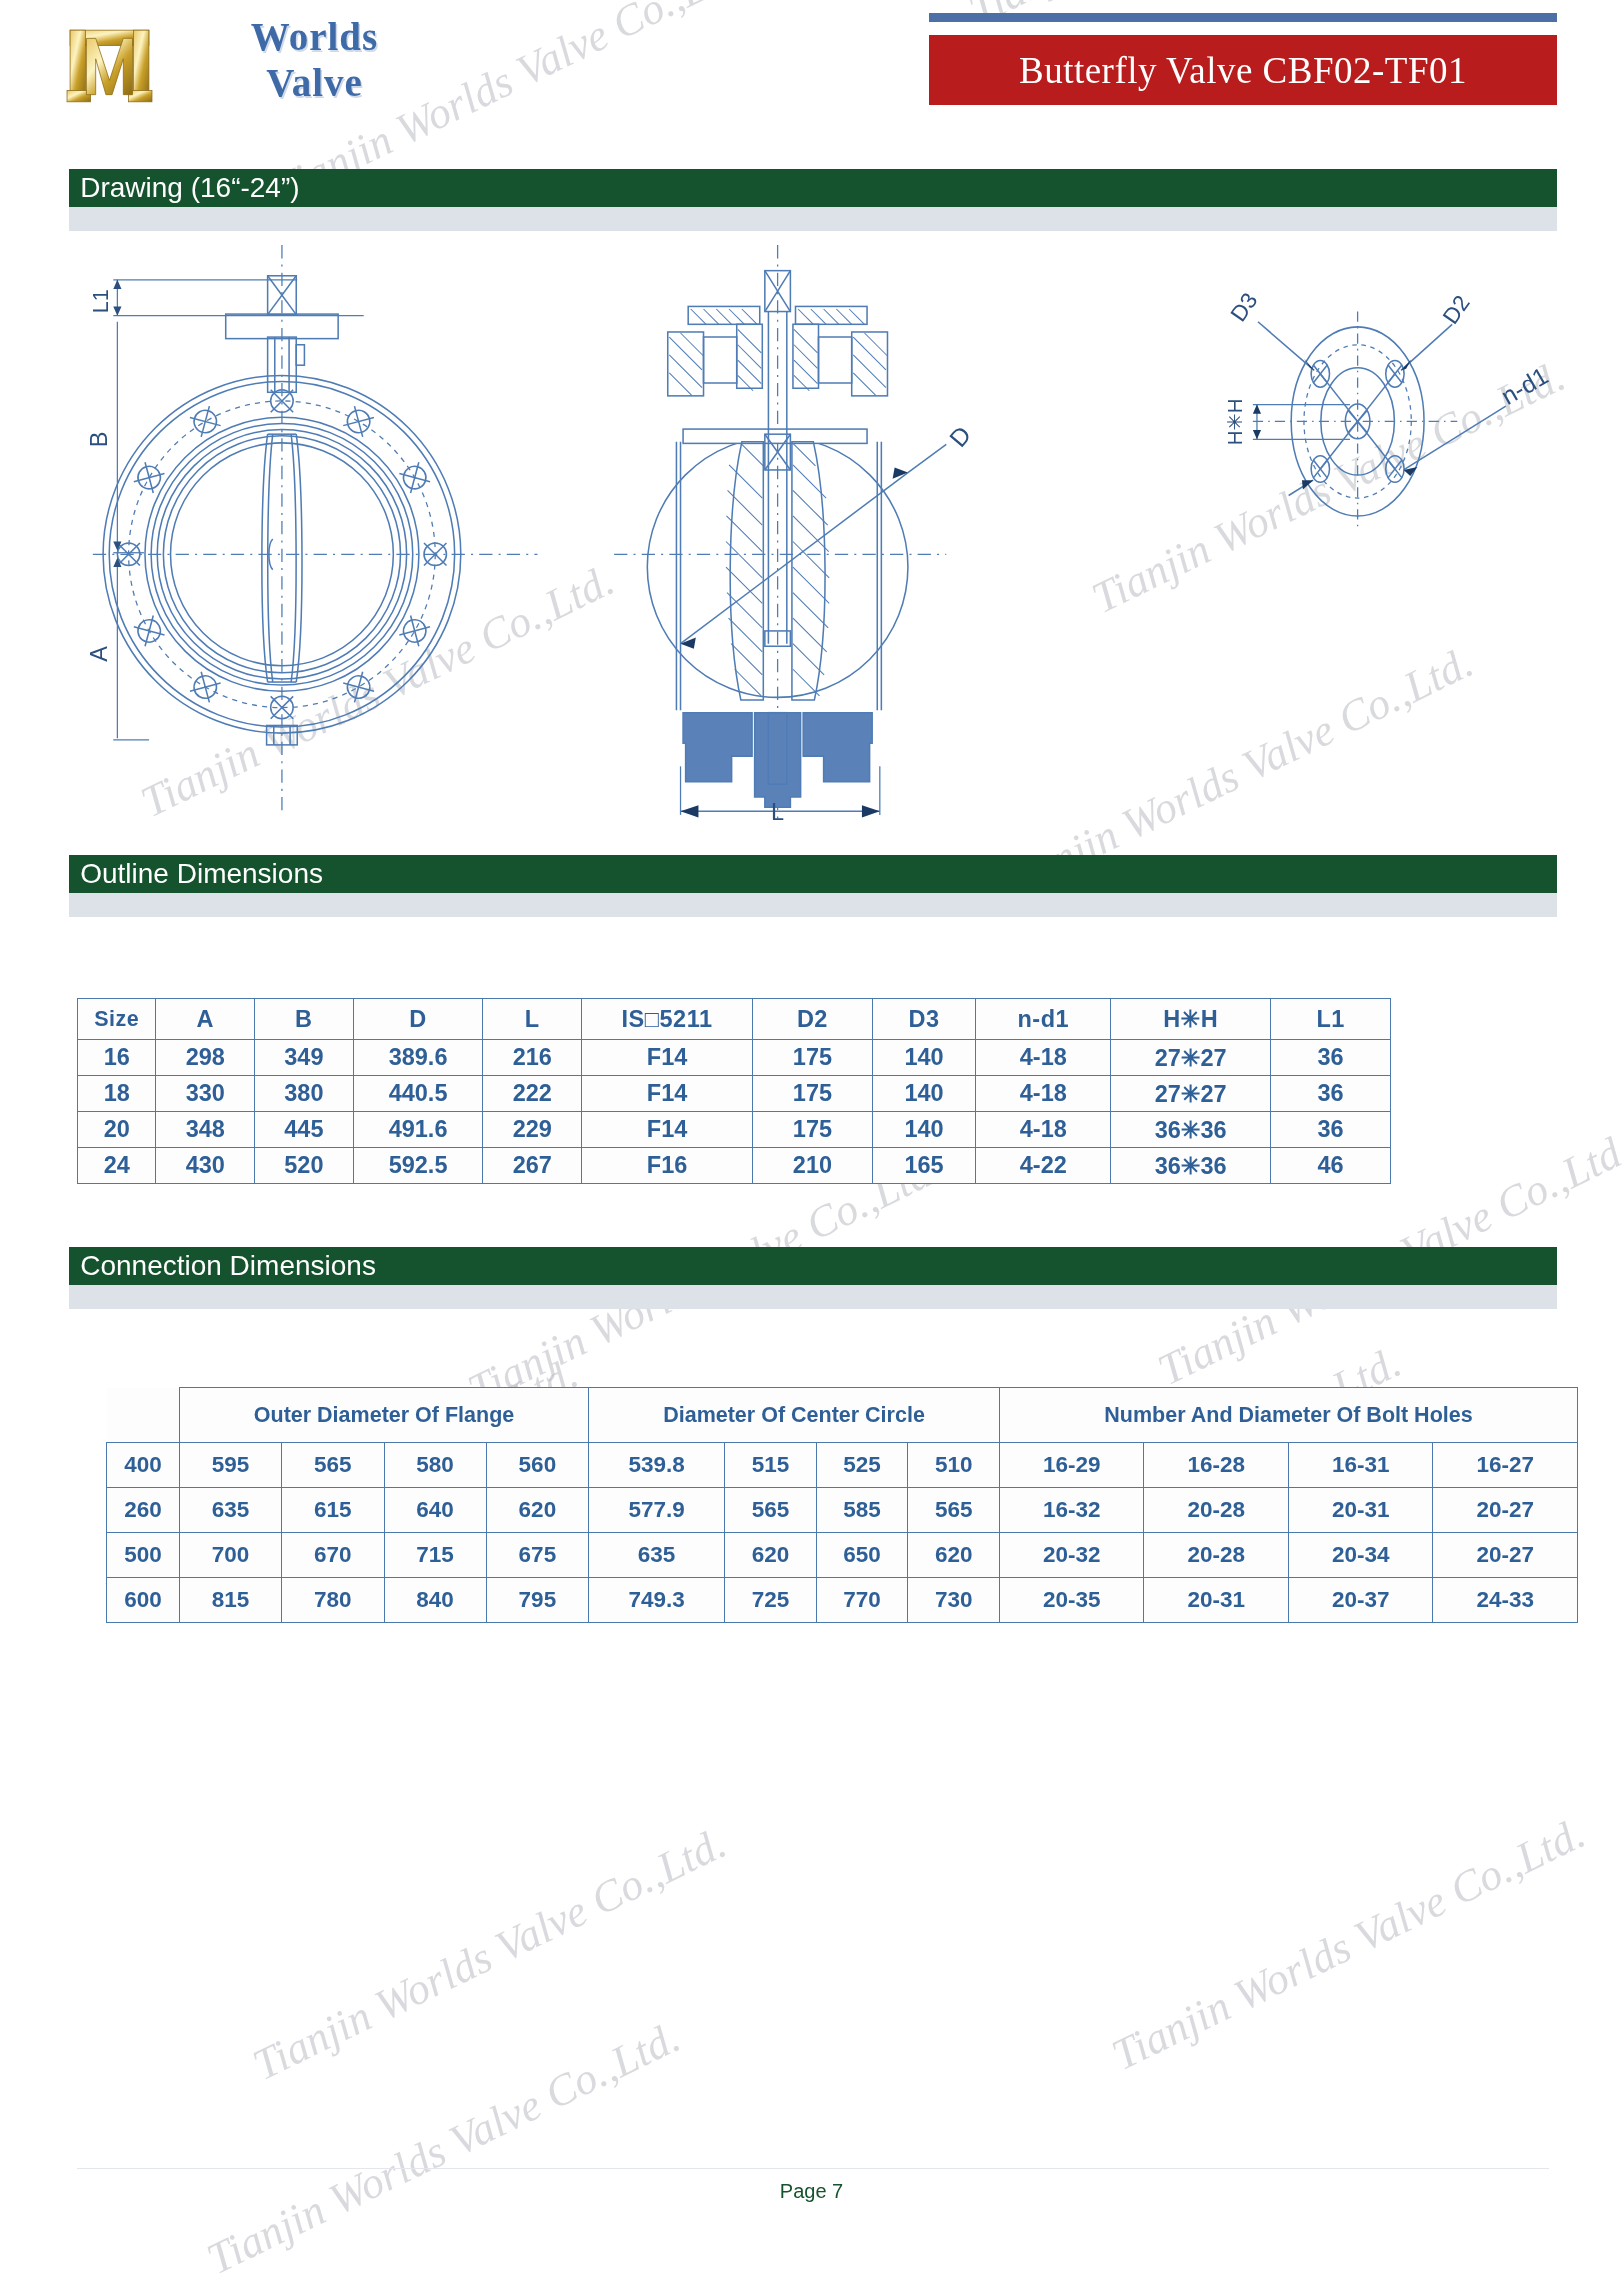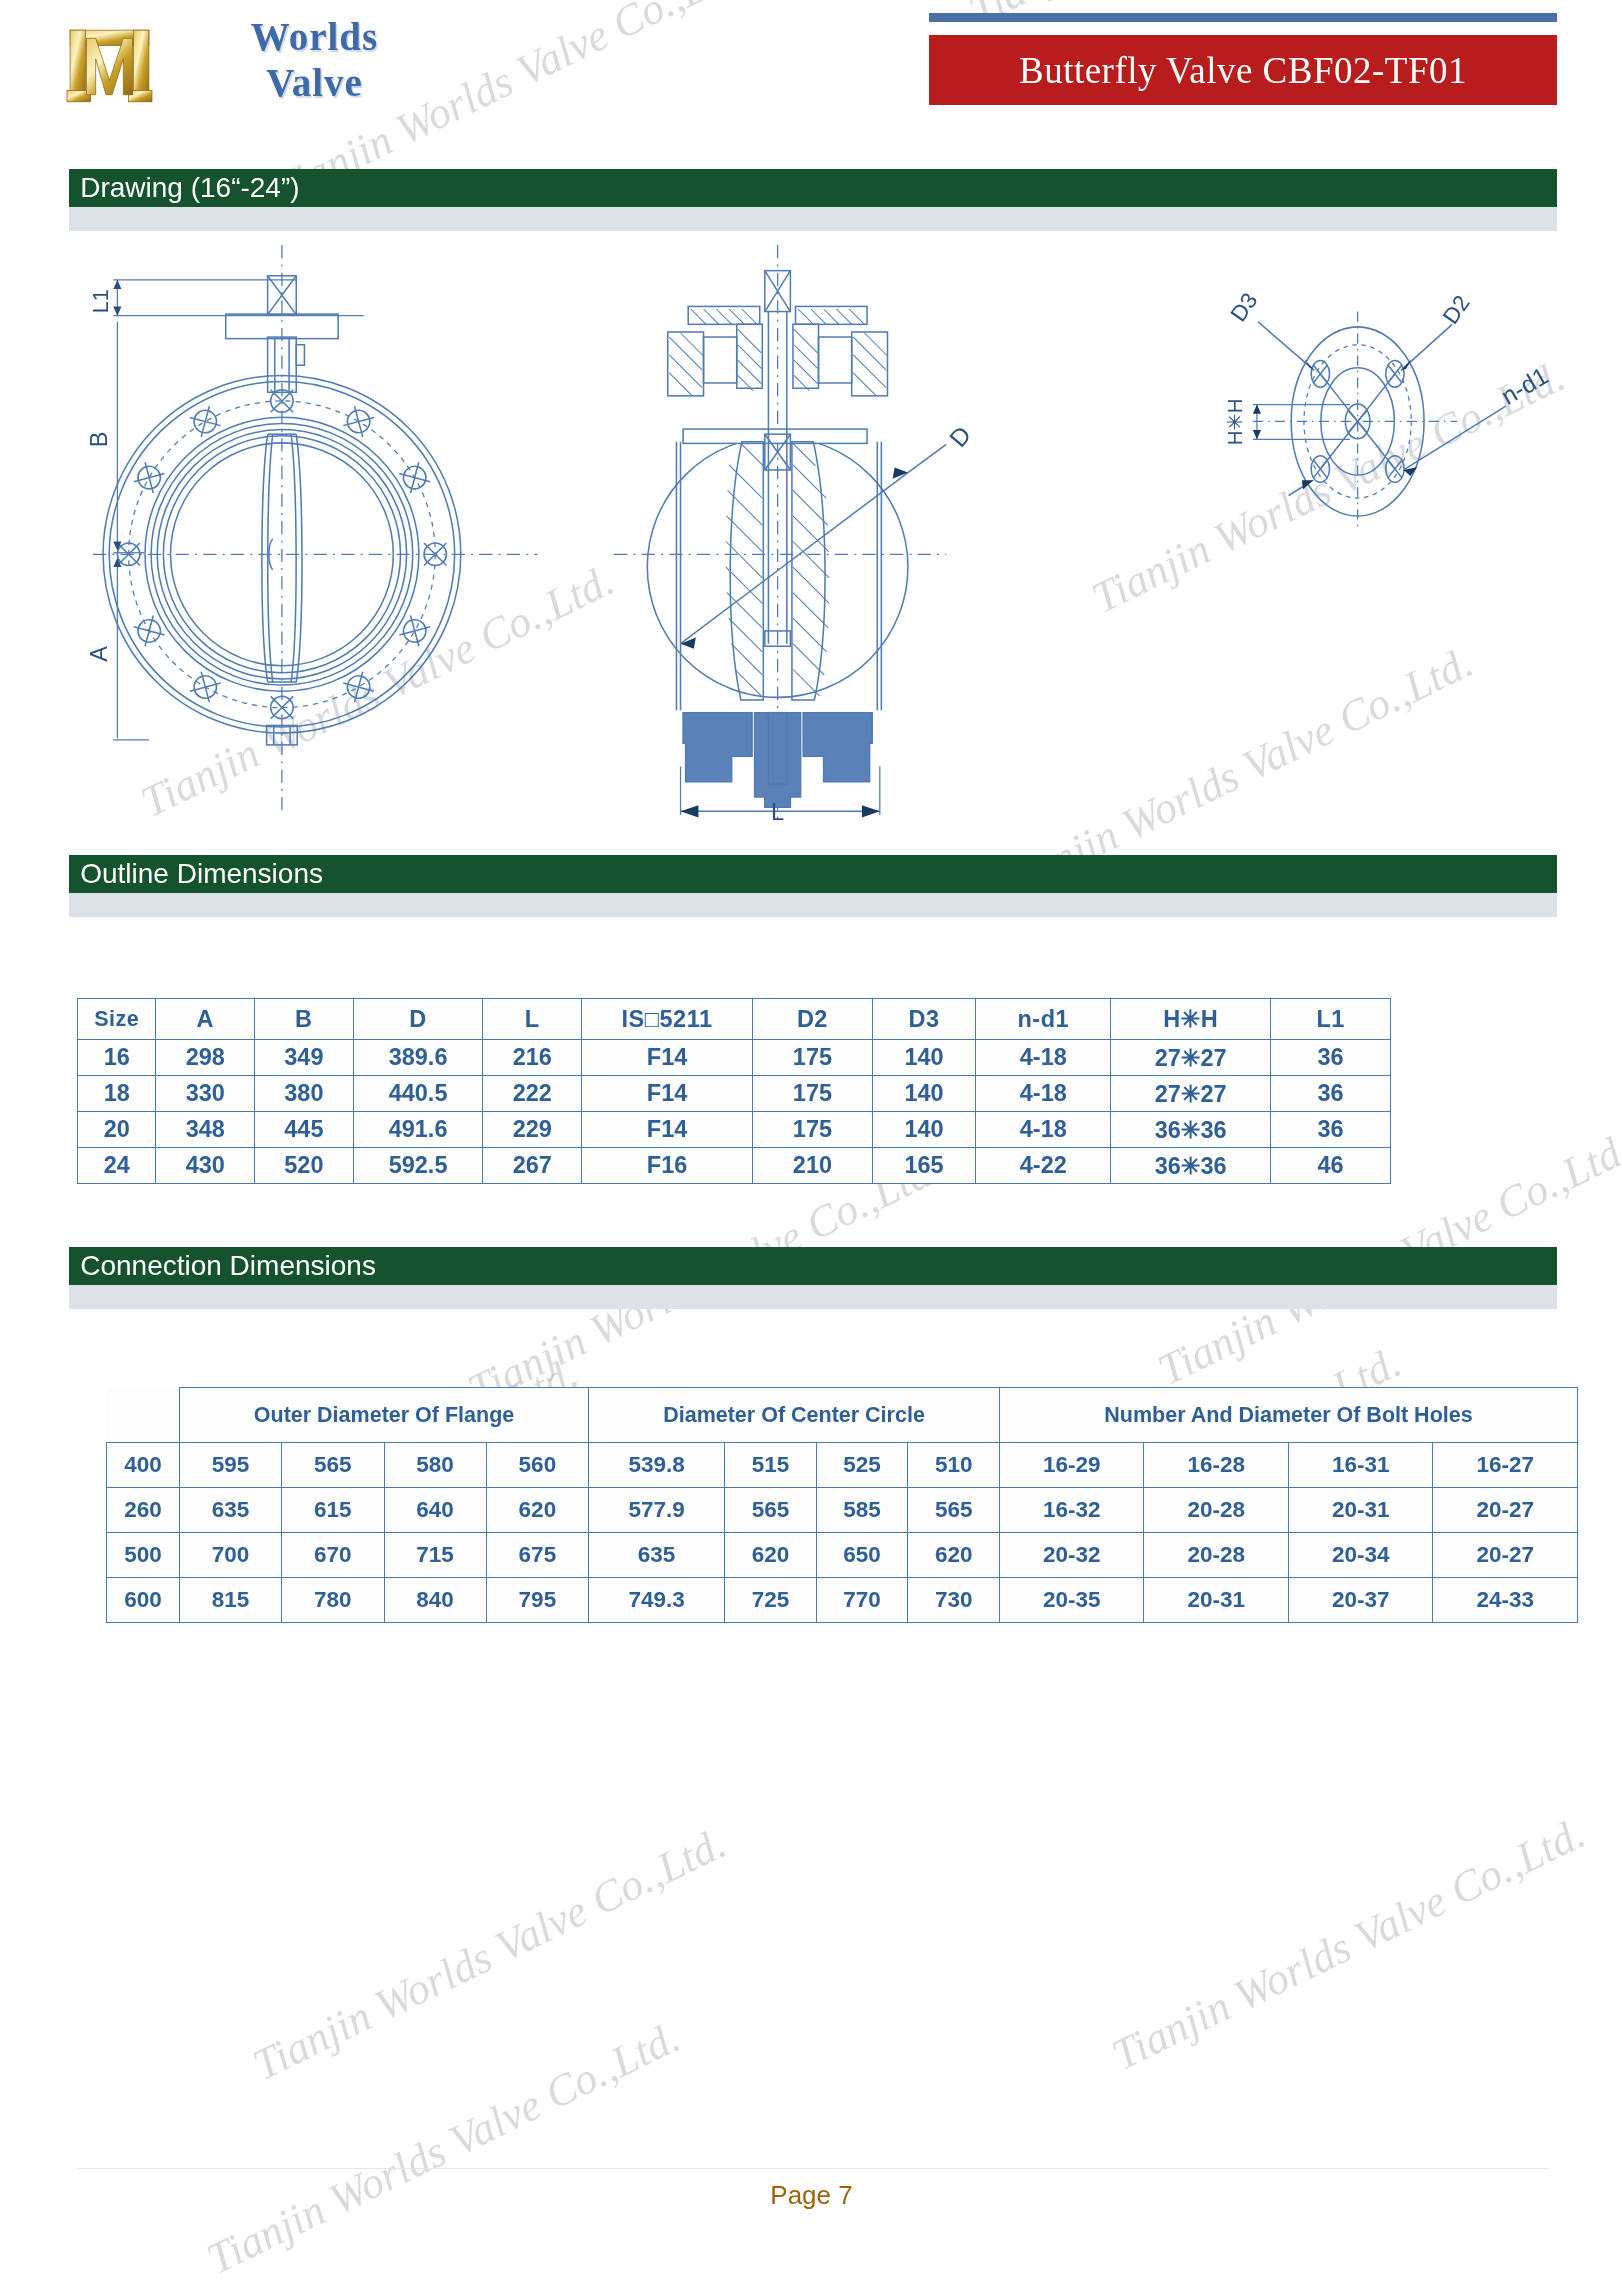--- a/index.html
+++ b/index.html
@@ -100,21 +100,21 @@
   
   #conn-table{left:77px;top:1387px;width:1472px;margin-left:29px;}
   #conn-table td{height:44px;font-size:22.5px;}
   #conn-table tr.grp-row td{height:54px;font-size:21.5px;}
   #conn-table tr.sub-row td{height:40px;font-size:21.5px;}
   #conn-table td.blank{border-top:1.5px solid #ffffff;border-left:1.5px solid #ffffff;}
 
   
   .footer{
     position:absolute;left:0;top:2180px;width:1623px;text-align:center;
-    color:#a16207;font-size:26px;font-family:"Liberation Sans", sans-serif;
+    color:#14532d;font-size:20px;font-family:"Liberation Sans", sans-serif;
   }
   .footer-rule{
     position:absolute;left:77px;top:2168px;width:1472px;height:1px;background:#e3e6ea;
   }
 </style>
 </head>
 <body>
 
 <div class="wm-layer">
   <div class="wm" style="left:961px;top:-10.2px;font-size:44px;transform:rotate(-26deg);">Tianjin Worlds Valve Co.,Ltd.</div>

